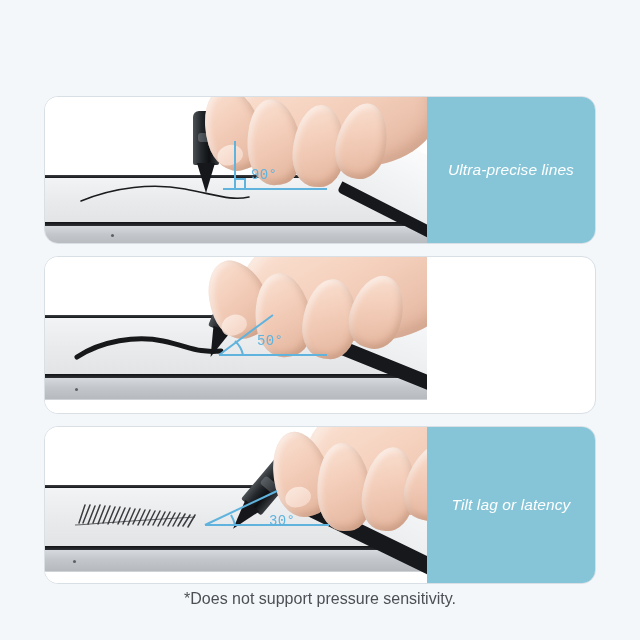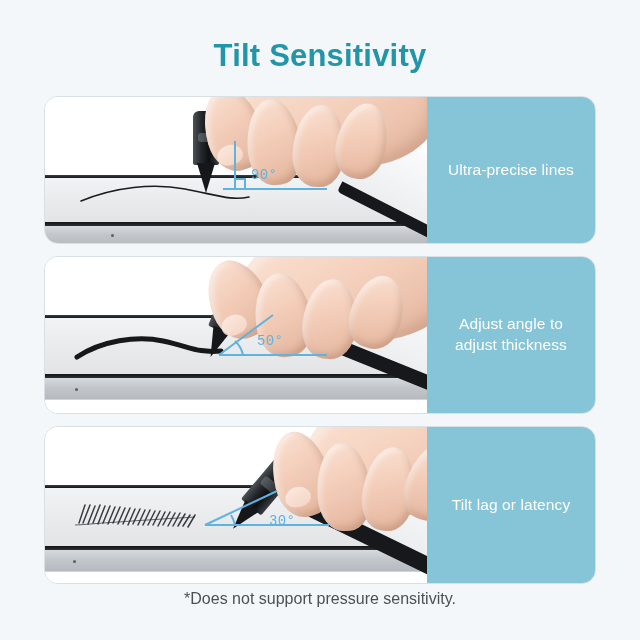--- a/index.html
+++ b/index.html
@@ -151,20 +151,21 @@
   
   .caption {
     position: relative;
     flex: 1 1 auto;
     background: #85c5d7;
     display: flex;
     align-items: center;
     justify-content: center;
     padding: 0 12px;
     text-align: center;
+    font-style: italic;
   }
   .caption-text {
     color: #ffffff;
     font-size: 15.5px;
     line-height: 1.35;
     font-weight: 400;
     letter-spacing: .1px;
   }
 
   
@@ -174,21 +175,20 @@
     text-align: center;
     font-size: 16px;
     color: #4c5055;
   }
 </style>
 </head>
 <body>
 
 <div class="page">
 
-  <div class="title">Tilt Sensitivity</div>
 
   <div class="card" id="card-0">
 
     <div class="photo">
 
       <div class="tablet-topline" style="top:78px;"></div>
       <div class="tablet" style="top:81px; height:44px;"></div>
       <div class="tablet-botline" style="top:125px;"></div>
       <div class="tablet-side" style="top:129px; height:20px;"></div>
       <div class="tablet-dot" style="left:66px; top:137px;"></div>
@@ -261,26 +261,20 @@
       </div>
 
       <svg class="angle-svg" style="left:170px; top:58px;" width="120" height="48" viewBox="0 0 120 48">
         <line x1="4" y1="40" x2="112" y2="40" stroke="#5fb3dd" stroke-width="2"></line>
         <line x1="4" y1="40" x2="58" y2="0" stroke="#5fb3dd" stroke-width="2"></line>
         <path d="M28,40 A26,26 0 0,0 20,26" fill="none" stroke="#5fb3dd" stroke-width="2"></path>
       </svg>
       <div class="angle-label" style="left:212px; top:76px;">50°</div>
     </div>
 
-    <div class="caption">
-      <div class="caption-text">
-        <div>Adjust angle to</div>
-        <div>adjust thickness</div>
-      </div>
-    </div>
   </div>
 
   <div class="card" id="card-2">
 
     <div class="photo">
 
       <div class="tablet-topline" style="top:58px;"></div>
       <div class="tablet" style="top:61px; height:58px;"></div>
       <div class="tablet-botline" style="top:119px;"></div>
       <div class="tablet-side" style="top:123px; height:22px;"></div>

